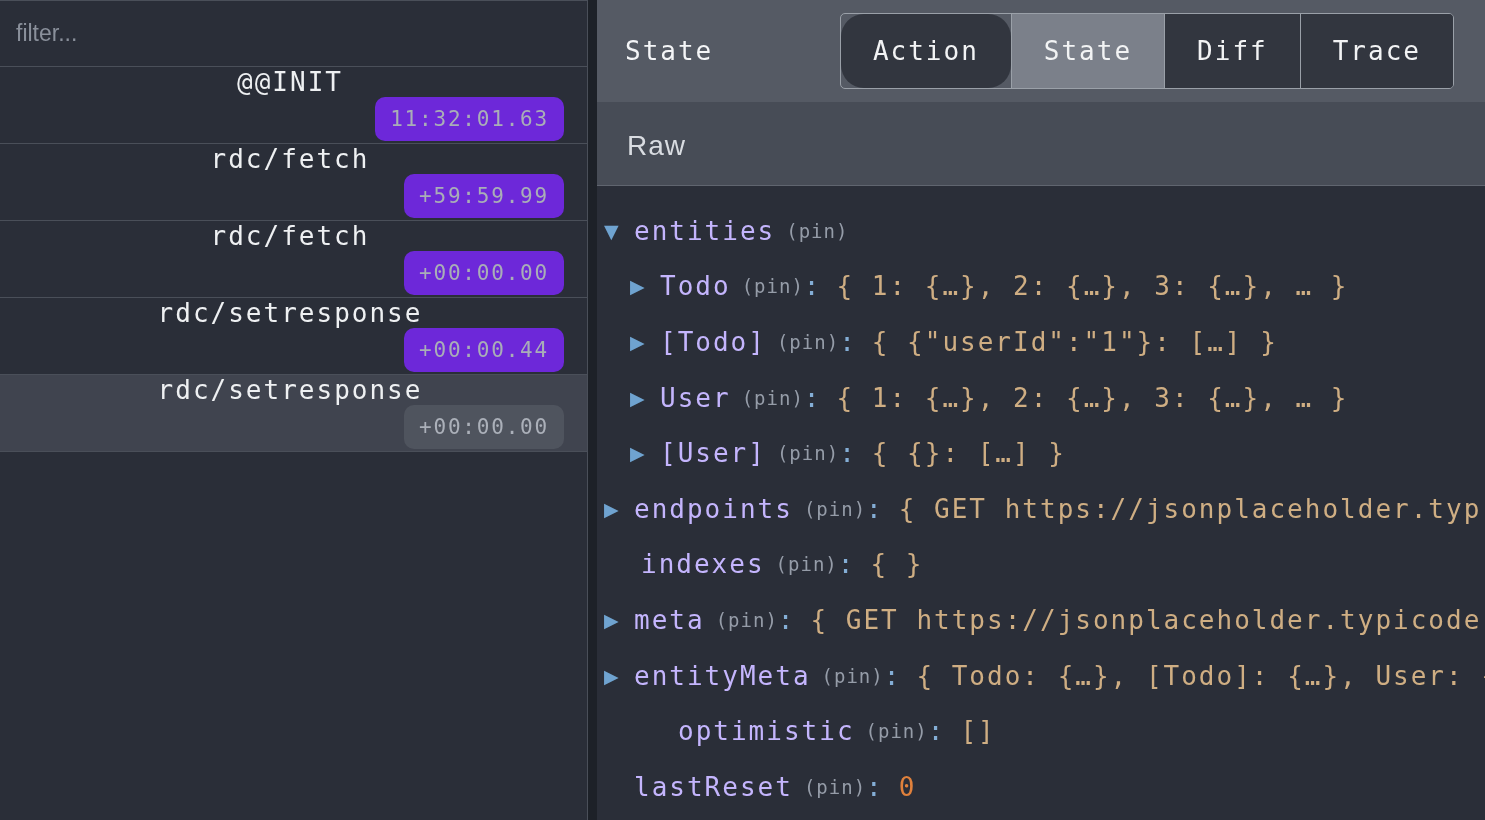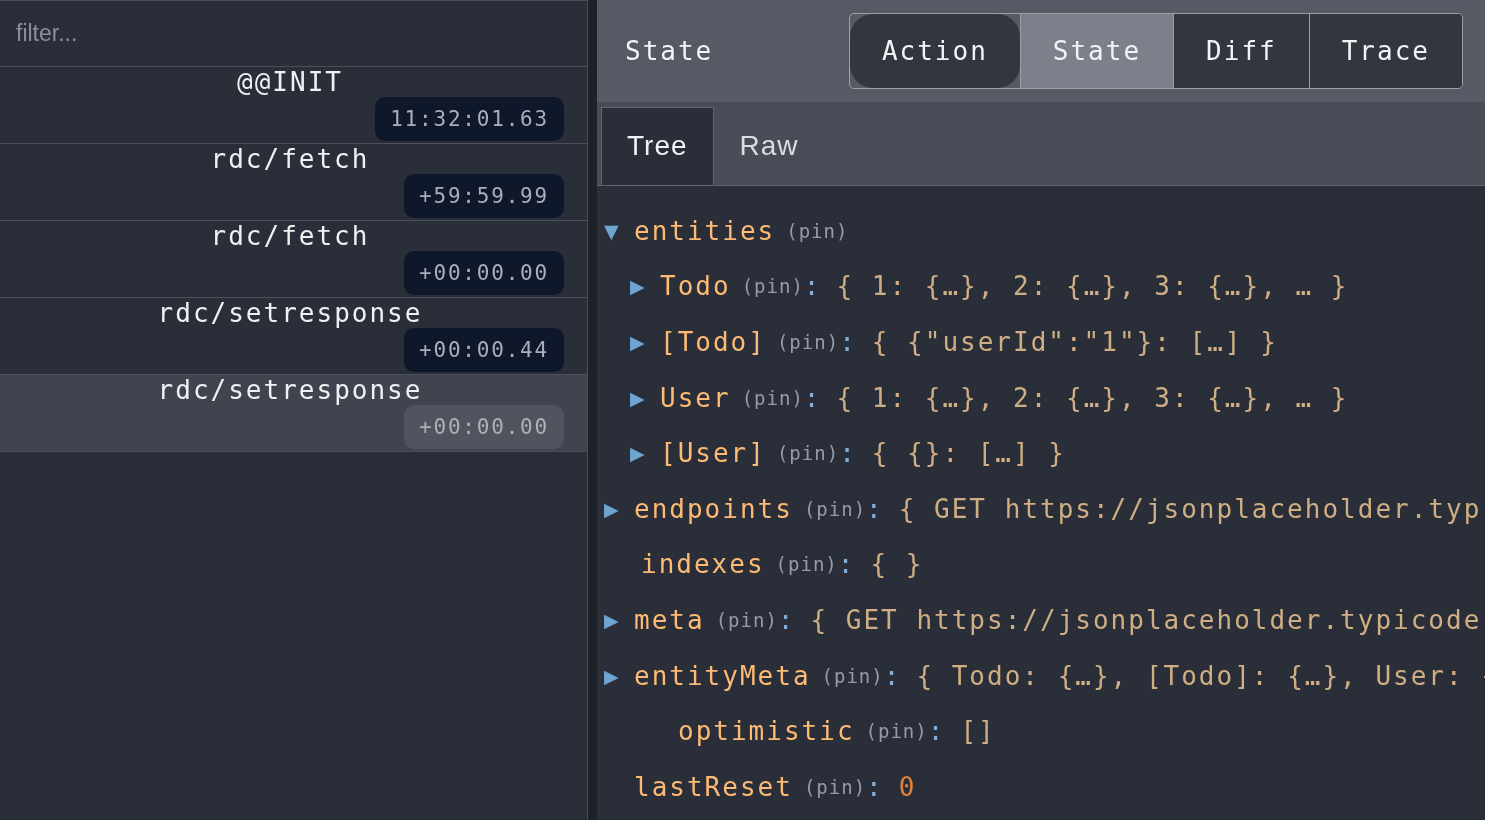--- a/index.html
+++ b/index.html
@@ -48,21 +48,21 @@
     flex-direction: column;
   }
   .action-row.selected { background: #40444f; }
   .action-name {
     font-size: 26px; letter-spacing: 2px;
     color: #eef0f2;
     white-space: nowrap;
   }
   .action-time {
     margin-left: auto;
-    background: #0f172a;
+    background: #6d28d9;
     border-radius: 10px;
     padding: 10px 15px;
     font-size: 21px; letter-spacing: 1.8px;
     color: #a9aeb7;
     white-space: nowrap;
   }
   .action-row.selected .action-time { background: #4f545e; color: #abb0b9; }
 
   
   .divider { width: 9px; flex: none; background: #1d2128; cursor: col-resize; }
@@ -71,21 +71,21 @@
   .right-panel {
     flex: 1;
     display: flex; flex-direction: column;
     overflow: hidden;
     background: #2a2e38;
   }
   .inspector-header {
     height: 102px; flex: none;
     background: #555a64;
     display: flex; align-items: center;
-    padding: 0 22px 0 28px;
+    padding: 0 31px 0 28px;
   }
   .inspector-title {
     font-size: 26px; letter-spacing: 2px;
     color: #f4f5f7;
   }
   .tab-group {
     margin-left: auto;
     display: flex;
     border: 1px solid #9aa0a8;
     border-radius: 5px;
@@ -145,21 +145,21 @@
     font-size: 26px; letter-spacing: 2px;
   }
   .tree-arrow {
     flex: none;
     width: 30px;
     font-family: "DejaVu Sans", sans-serif;
     font-size: 19px;
     color: #6fa3d0;
     cursor: pointer;
   }
-  .tree-key { color: #fdba74; cursor: pointer; }
+  .tree-key { color: #c4b5fd; cursor: pointer; }
   .tree-pin {
     font-size: 19px; letter-spacing: 1px;
     color: #959ca8;
     margin-left: 11px;
     cursor: pointer;
     text-align: center;
   }
   .tree-colon { color: #84aed6; }
   .tree-value { margin-left: 15px; }
   .value-tan { color: #cfae83; }
@@ -205,21 +205,20 @@
       <span class="inspector-title">State</span>
       <div class="tab-group">
           <button class="tab-btn">Action</button>
           <button class="tab-btn selected">State</button>
           <button class="tab-btn">Diff</button>
           <button class="tab-btn">Trace</button>
         </div>
     </header>
 
     <nav class="subtab-bar">
-        <button class="subtab selected">Tree</button>
         <button class="subtab">Raw</button>
       </nav>
 
     <div class="tree">
         <div class="tree-row" style="padding-left: 7px;">
           <span class="tree-arrow">▼</span>
           <span class="tree-key">entities</span>
           <span class="tree-pin">(pin)</span>
         </div>
         <div class="tree-row" style="padding-left: 33px;">

